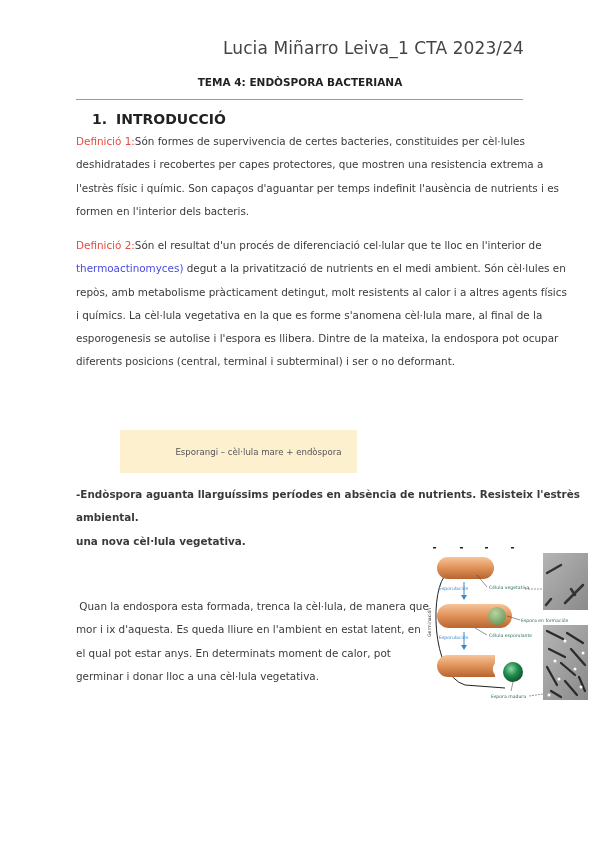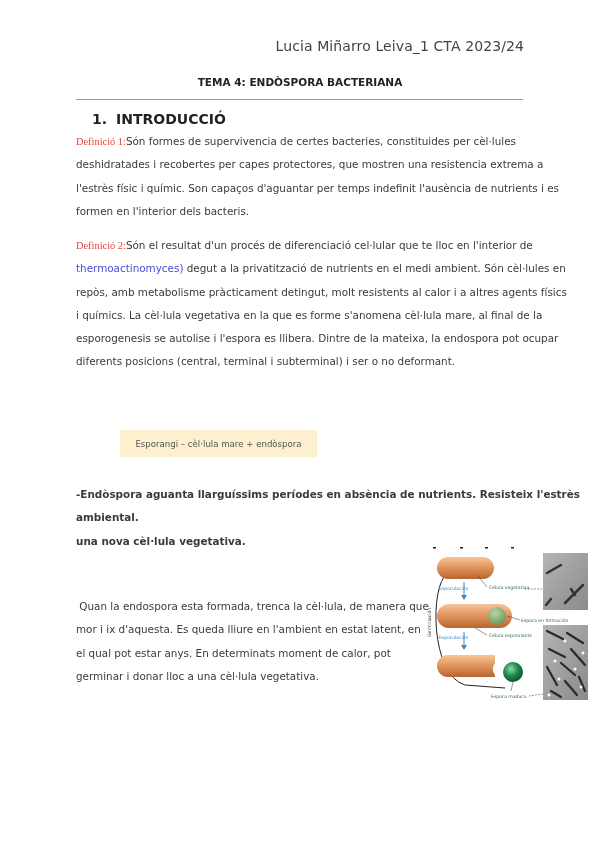--- a/index.html
+++ b/index.html
@@ -3,46 +3,46 @@
 <meta charset="utf-8">
 <style>
   html, body { margin: 0; padding: 0; background: #ffffff; }
   body {
     width: 600px; height: 848px; position: relative; overflow: hidden;
     font-family: "DejaVu Sans", "Liberation Sans", sans-serif;
     color: #333333;
   }
   .abs { position: absolute; }
   .header-right {
-    right: 76px; top: 38px; font-size: 14px; color: #444; letter-spacing: 0.1px;
+    right: 76px; top: 38px; font-size: 17px; color: #444; letter-spacing: 0.1px;
   }
   .doc-title {
     left: 0; width: 600px; top: 76px; text-align: center;
     font-size: 10.5px; font-weight: bold; color: #222;
   }
   .rule {
     left: 76px; width: 447px; top: 99px; height: 0;
     border-top: 1px solid #9a9a9a;
   }
   .section-heading {
     left: 92px; top: 111px; font-size: 14px; font-weight: bold; color: #222;
   }
   .section-heading .num { margin-right: 9px; }
   .para {
     left: 76px; width: 460px; font-size: 10.4px; line-height: 23.3px; color: #3a3a3a;
   }
   .line { display: block; white-space: nowrap; }
-  .red { color: #e8473f; font-family: Liberation Serif, serif; }
+  .red { color: #e8473f; }
   .blue { color: #4a4adf; }
   .p1 { top: 130px; }
   .p2 { top: 234px; }
   .callout {
-    left: 120px; top: 430px; width: 197px; height: 27px; background: #fdf0cf;
+    left: 120px; top: 430px; width: 197px; height: 43px; background: #fdf0cf;
     display: flex; align-items: center; justify-content: center;
-    font-size: 8.6px; color: #555;
+    font-size: 8.6px; color: #555; padding-left: 40px;
   }
   .p3 { top: 483px; font-weight: bold; }
   .p4 { top: 595px; width: 340px; }
   .figure {
     left: 425px; top: 545px; width: 175px; height: 160px;
   }
   .fig-label { font-size: 4.6px; fill: #2e6b55; }
   .fig-blue { font-size: 4.6px; fill: #3a87c9; }
 </style>
 </head>

